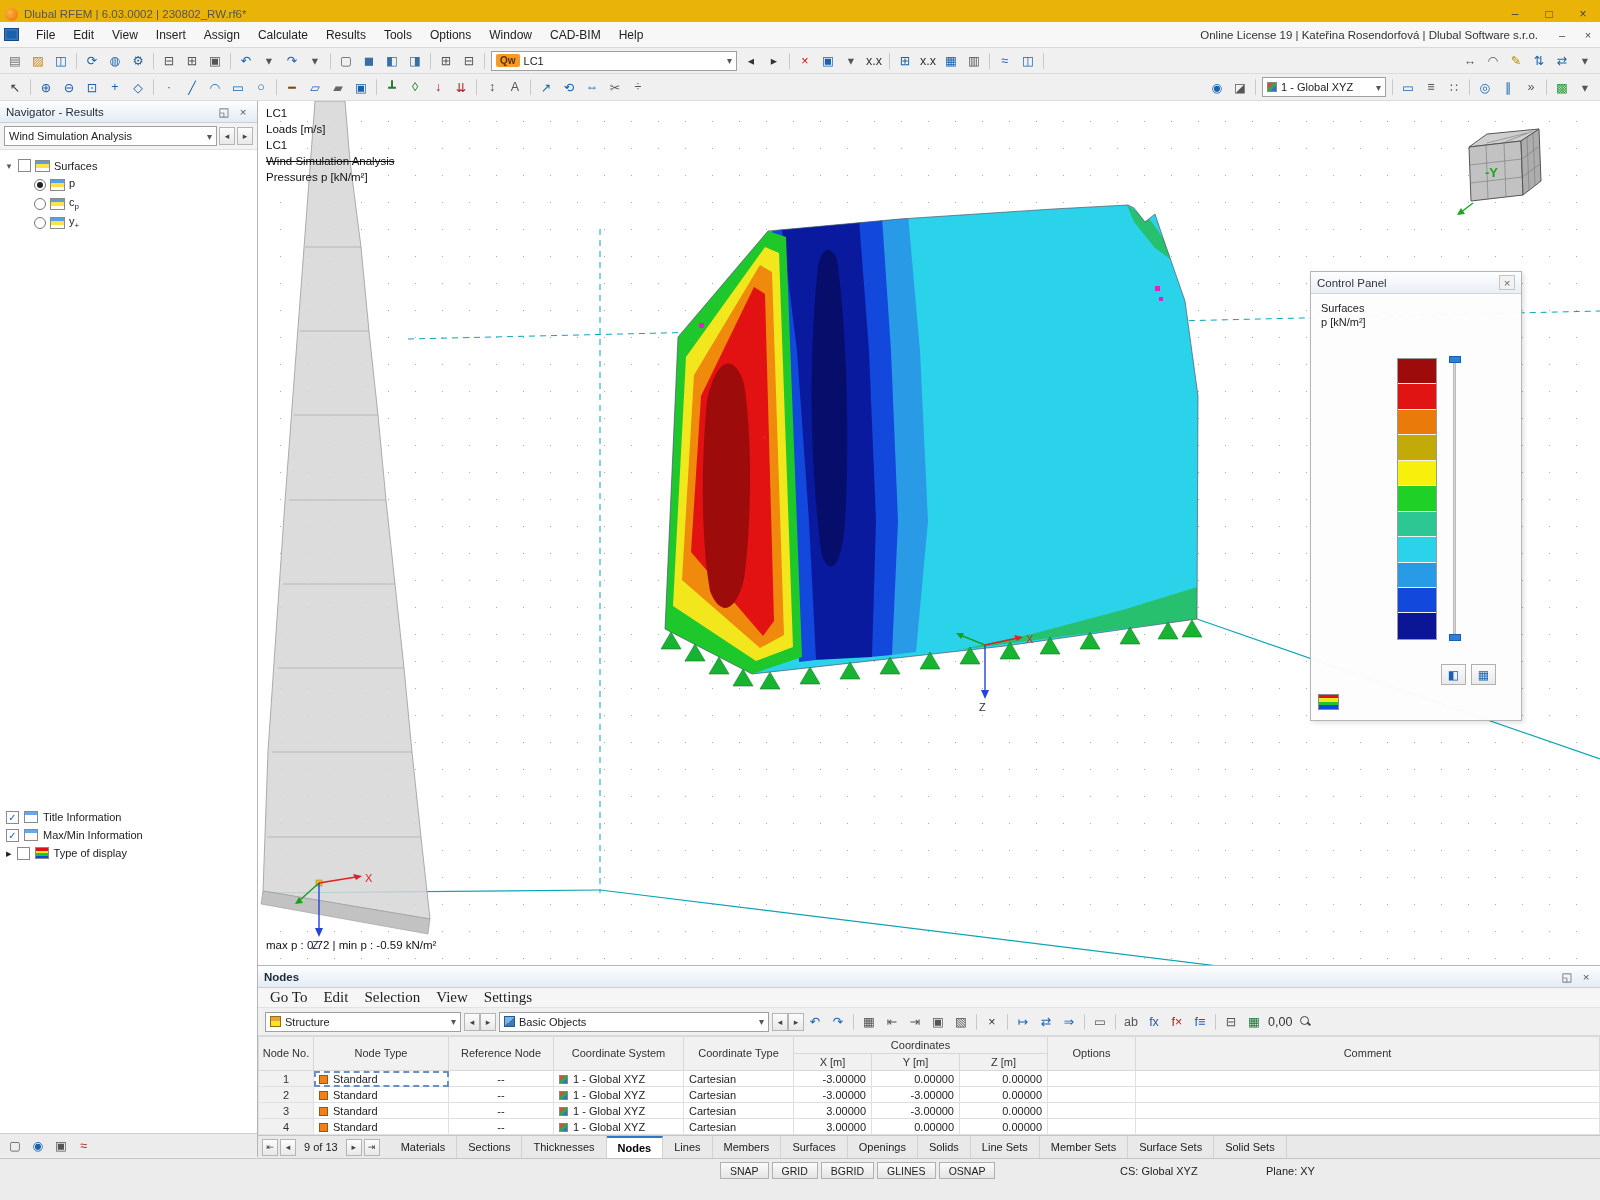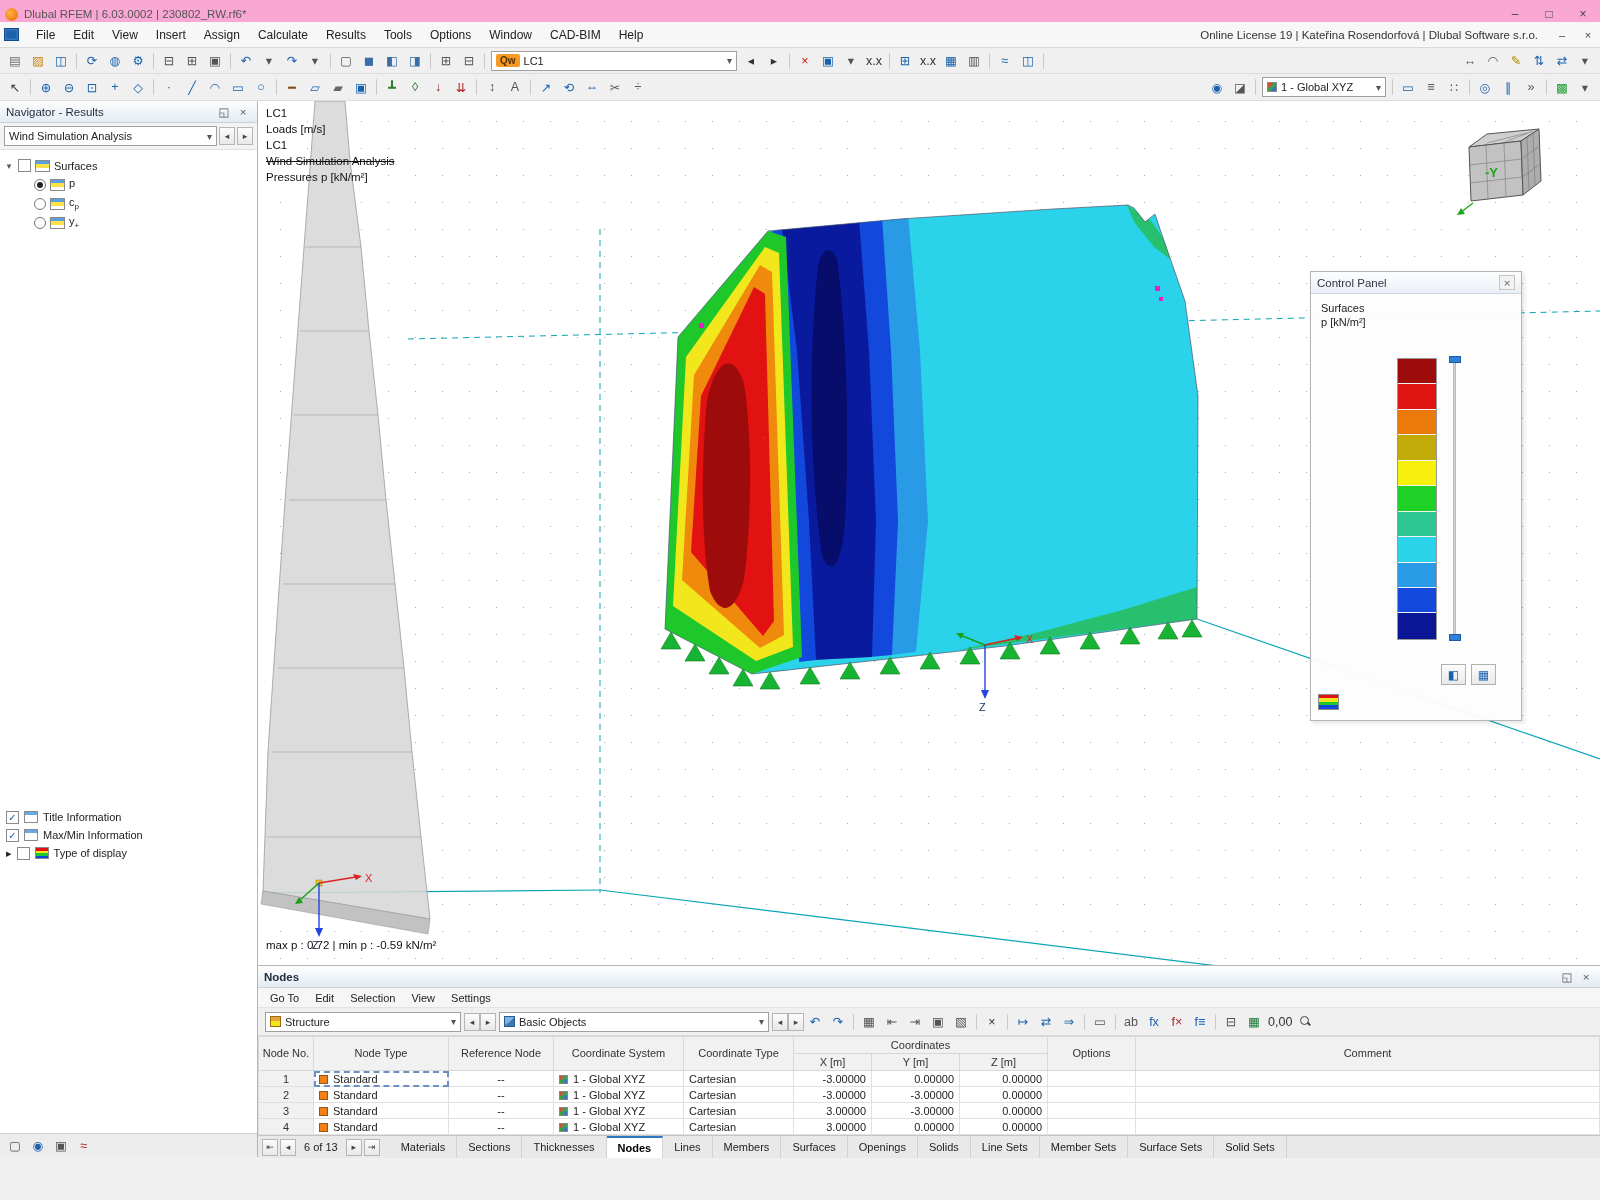--- a/index.html
+++ b/index.html
@@ -1,21 +1,21 @@
 <!DOCTYPE html>
 <html><head>
 <meta charset="utf-8">
 <style>
   * { margin:0; padding:0; box-sizing:border-box; }
   html,body { width:1600px; height:1200px; overflow:hidden; }
   body { font-family:"Liberation Sans", sans-serif; font-size:11px; color:#222; background:#f0f0f0; }
   .app { position:relative; width:1600px; height:1200px; background:#f0f0f0; }
 
   
-  .titlebar { position:absolute; left:0; top:0; width:1600px; height:29px; background:#f9a8d4; border-bottom:1px solid #e0e0e0; display:flex; align-items:center; }
+  .titlebar { position:absolute; left:0; top:0; width:1600px; height:29px; background:#eab308; border-bottom:1px solid #e0e0e0; display:flex; align-items:center; }
   .app-logo { width:13px; height:13px; border-radius:50%; background:radial-gradient(circle at 35% 35%, #ffb347, #e86a00); margin:0 6px 0 5px; }
   .title-text { color:#555; font-size:11.5px; }
   .win-controls { margin-left:auto; display:flex; }
   .winbtn { width:34px; height:21px; display:flex; align-items:center; justify-content:center; color:#444; font-size:12px; }
 
   
   .menubar { position:absolute; left:0; top:22px; width:1600px; height:26px; background:#f7f7f7; border-bottom:1px solid #d9d9d9; display:flex; align-items:center; font-size:12px; }
   .menu-appicon { width:15px; height:13px; background:#1a62ad; border:1px solid #114a85; margin:0 8px 0 4px; box-shadow:inset 0 0 0 1.5px #fff2; }
   .menu-items { display:flex; height:100%; }
   .menu-item { padding:0 9px; display:flex; align-items:center; color:#222; }
@@ -88,21 +88,21 @@
   .cp-slider .track { position:absolute; left:4px; top:0; width:3px; height:100%; background:#d5d5d5; border:1px solid #bbb; }
   .cp-handle { position:absolute; left:0; width:12px; height:7px; background:#2f7fd6; border:1px solid #1b5ea8; }
   .cp-handle.top { top:-2px; } .cp-handle.bot { bottom:-2px; }
   .cp-buttons { position:absolute; left:130px; top:392px; display:flex; gap:5px; }
   .cp-btn { width:25px; height:21px; border:1px solid #b0b0b0; background:linear-gradient(#fcfcfc,#e9e9e9); display:flex; align-items:center; justify-content:center; color:#1a62ad; font-size:12px; }
   .cp-corner { position:absolute; left:7px; top:422px; width:21px; height:16px; border:1px solid #8a8a8a; background:linear-gradient(180deg,#e31212 0 25%,#f2e71c 25% 50%,#1ec82a 50% 75%,#1348dc 75%); }
 
   
   .nodes-panel { position:absolute; left:258px; top:965px; width:1342px; height:170px; background:#fff; border-top:1px solid #b5b5b5; }
   .np-menu { height:20px; display:flex; align-items:center; background:#f6f6f6; border-bottom:1px solid #e3e3e3; padding-left:4px; }
-  .np-menu .menu-item { padding:0 8px; font-size:11px; }
+  .np-menu .menu-item { padding:0 8px; font-size:15px;font-family:Liberation Serif, serif; }
   .np-toolbar { height:28px; display:flex; align-items:center; background:#f0f0f0; border-bottom:1px solid #dcdcdc; padding:0 4px; }
   .st-combo { width:196px; } .bo-combo { width:270px; }
   .bo-ico { width:11px; height:11px; background:linear-gradient(135deg,#7ab4e8 0 50%,#3a7ab8 50%); border:1px solid #2a5a88; flex:none; }
   .st-ico { width:11px; height:11px; background:linear-gradient(180deg,#e8a23a 0 50%,#f2e71c 50%); border:1px solid #9a6a10; flex:none; }
   .np-table { width:100%; border-collapse:collapse; table-layout:fixed; font-size:11px; }
   .np-table th { background:#f1f1f1; border:1px solid #d8d8d8; font-weight:normal; color:#333; height:17px; padding:0 3px; line-height:1.15; }
   .np-table td { border:1px solid #e0e0e0; height:16px; padding:0 5px; background:#fff; white-space:nowrap; overflow:hidden; }
   .np-table td.c { text-align:center; } .np-table td.r { text-align:right; }
   .np-table td.no { background:#f1f1f1; text-align:center; color:#333; }
   .np-table tbody tr:first-child td:nth-child(2) { outline:2px dashed #6a8fc0; outline-offset:-2px; }
@@ -916,21 +916,21 @@
           <td data-name="cell-comment"></td>
         </tr>
         </tbody>
     </table>
   </div>
 
   <div class="tabsrow" data-name="table-tabs-bar">
     <div class="pager" data-name="table-pager">
       <span class="mini-btn" data-name="first-table-icon">⇤</span>
       <span class="mini-btn" data-name="prev-table-icon">◂</span>
-      <span class="ptext" data-name="pagination-text">6 of 13</span>
+      <span class="ptext" data-name="pagination-text">9 of 13</span>
       <span class="mini-btn" data-name="next-table-icon">▸</span>
       <span class="mini-btn" data-name="last-table-icon">⇥</span>
     </div>
     <div class="btabs">
 
     <div class="btab" data-name="bottom-tab">Materials</div>
         <div class="btab" data-name="bottom-tab">Sections</div>
         <div class="btab" data-name="bottom-tab">Thicknesses</div>
         <div class="btab active" data-name="bottom-tab">Nodes</div>
         <div class="btab" data-name="bottom-tab">Lines</div>
@@ -938,14 +938,26 @@
         <div class="btab" data-name="bottom-tab">Surfaces</div>
         <div class="btab" data-name="bottom-tab">Openings</div>
         <div class="btab" data-name="bottom-tab">Solids</div>
         <div class="btab" data-name="bottom-tab">Line Sets</div>
         <div class="btab" data-name="bottom-tab">Member Sets</div>
         <div class="btab" data-name="bottom-tab">Surface Sets</div>
         <div class="btab" data-name="bottom-tab">Solid Sets</div>
       </div>
   </div>
 
+  <div class="statusbar" data-name="statusbar">
+    <div class="toggles">
+
+    <div class="toggle" data-name="snap-toggle">SNAP</div>
+        <div class="toggle" data-name="snap-toggle">GRID</div>
+        <div class="toggle" data-name="snap-toggle">BGRID</div>
+        <div class="toggle" data-name="snap-toggle">GLINES</div>
+        <div class="toggle" data-name="snap-toggle">OSNAP</div>
+      </div>
+    <span class="sb-text sb-cs" data-name="coordinate-system-status">CS: Global XYZ</span>
+    <span class="sb-text sb-plane" data-name="work-plane-status">Plane: XY</span>
+  </div>
 
 </div>
 
 </body></html>

